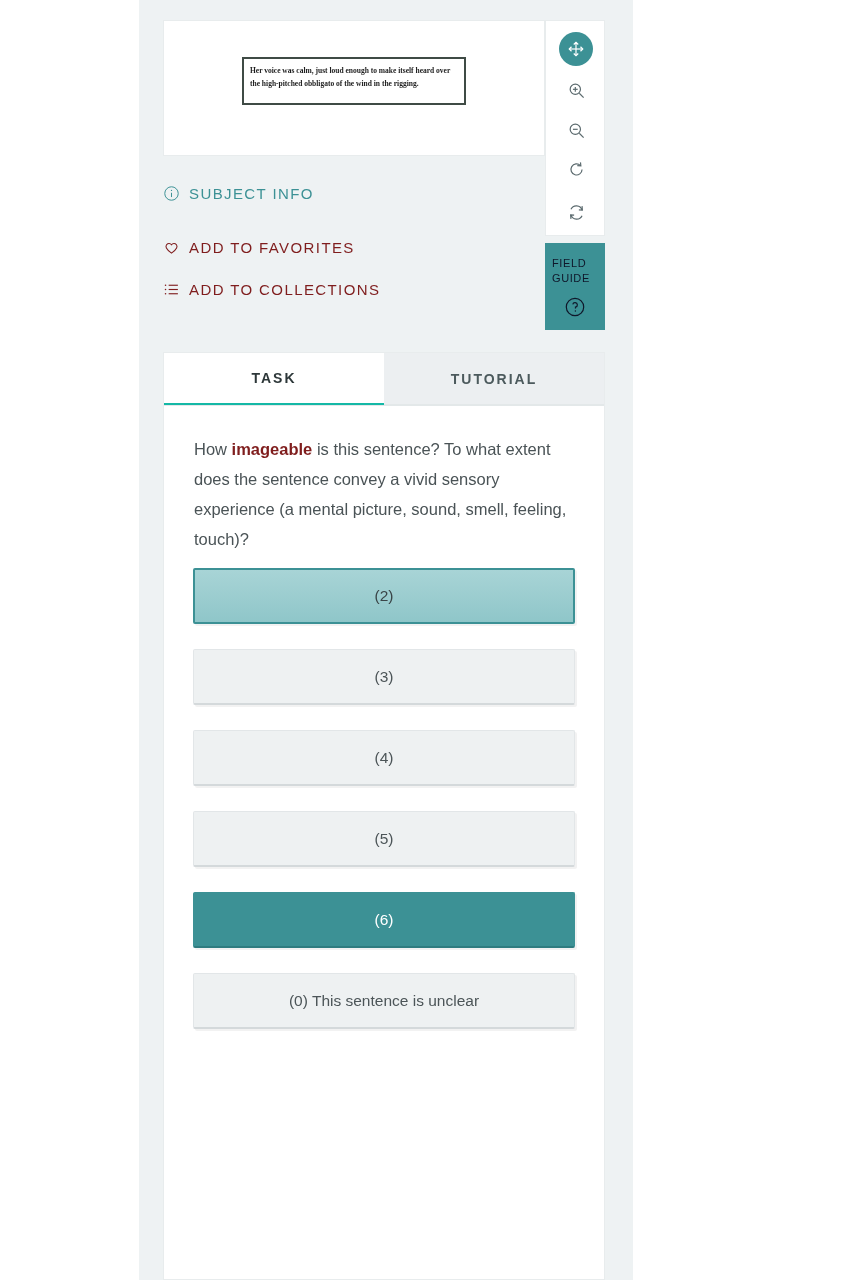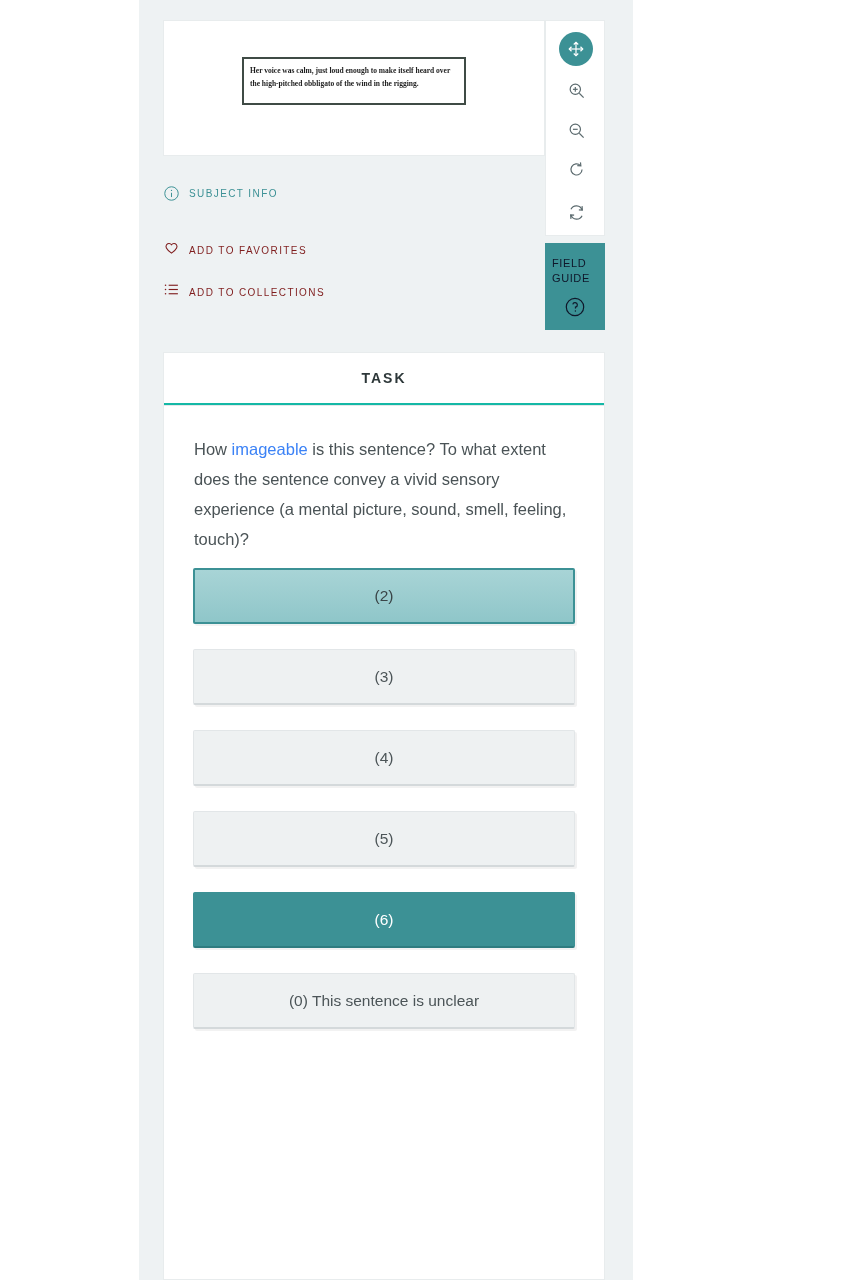--- a/index.html
+++ b/index.html
@@ -126,21 +126,21 @@
   .meta-list {
     position: absolute;
     left: 163px;
     top: 172px;
     width: 380px;
   }
   .meta-row {
     display: flex;
     align-items: center;
     height: 42px;
-    font-size: 10px;
+    font-size: 15px;
     letter-spacing: 1.4px;
   }
   .meta-row .meta-ico {
     width: 26px;
     display: flex;
     align-items: center;
     justify-content: flex-start;
     color: inherit;
   }
   .meta-row.enabled { color: #3c9195; }
@@ -183,21 +183,21 @@
     color: #4c5a5d;
     border-bottom: 1px solid #e3e8e9;
   }
 
   .question {
     margin: 28px 30px 0 30px;
     font-size: 16.5px;
     line-height: 30px;
     color: #4a5356;
   }
-  .question b { color: #3b82f6; font-weight: normal; }
+  .question b { color: #7f1d1d; font-weight: bold; }
 
   .answers {
     margin: 14px 29px 0 29px;
   }
   .answer {
     position: relative;
     height: 56px;
     margin-bottom: 25px;
     background: #eef1f2;
     border: 1px solid #e2e6e8;
@@ -330,20 +330,21 @@
         <circle cx="3.6" cy="18" r="1.1" fill="currentColor" stroke="none"></circle>
       </svg>
     </span>
     <span>ADD TO COLLECTIONS</span>
   </div>
 </div>
 
 <div class="task-panel">
   <div class="tabs">
     <div class="tab active">TASK</div>
+    <div class="tab inactive">TUTORIAL</div>
   </div>
 
   <div class="question">
     <span>How </span><b>imageable</b><span> is this sentence? To what extent does the sentence convey a vivid sensory experience (a mental picture, sound, smell, feeling, touch)?</span>
   </div>
 
   <div class="answers">
     <div class="answer hover">(2)</div>
     <div class="answer">(3)</div>
     <div class="answer">(4)</div>

